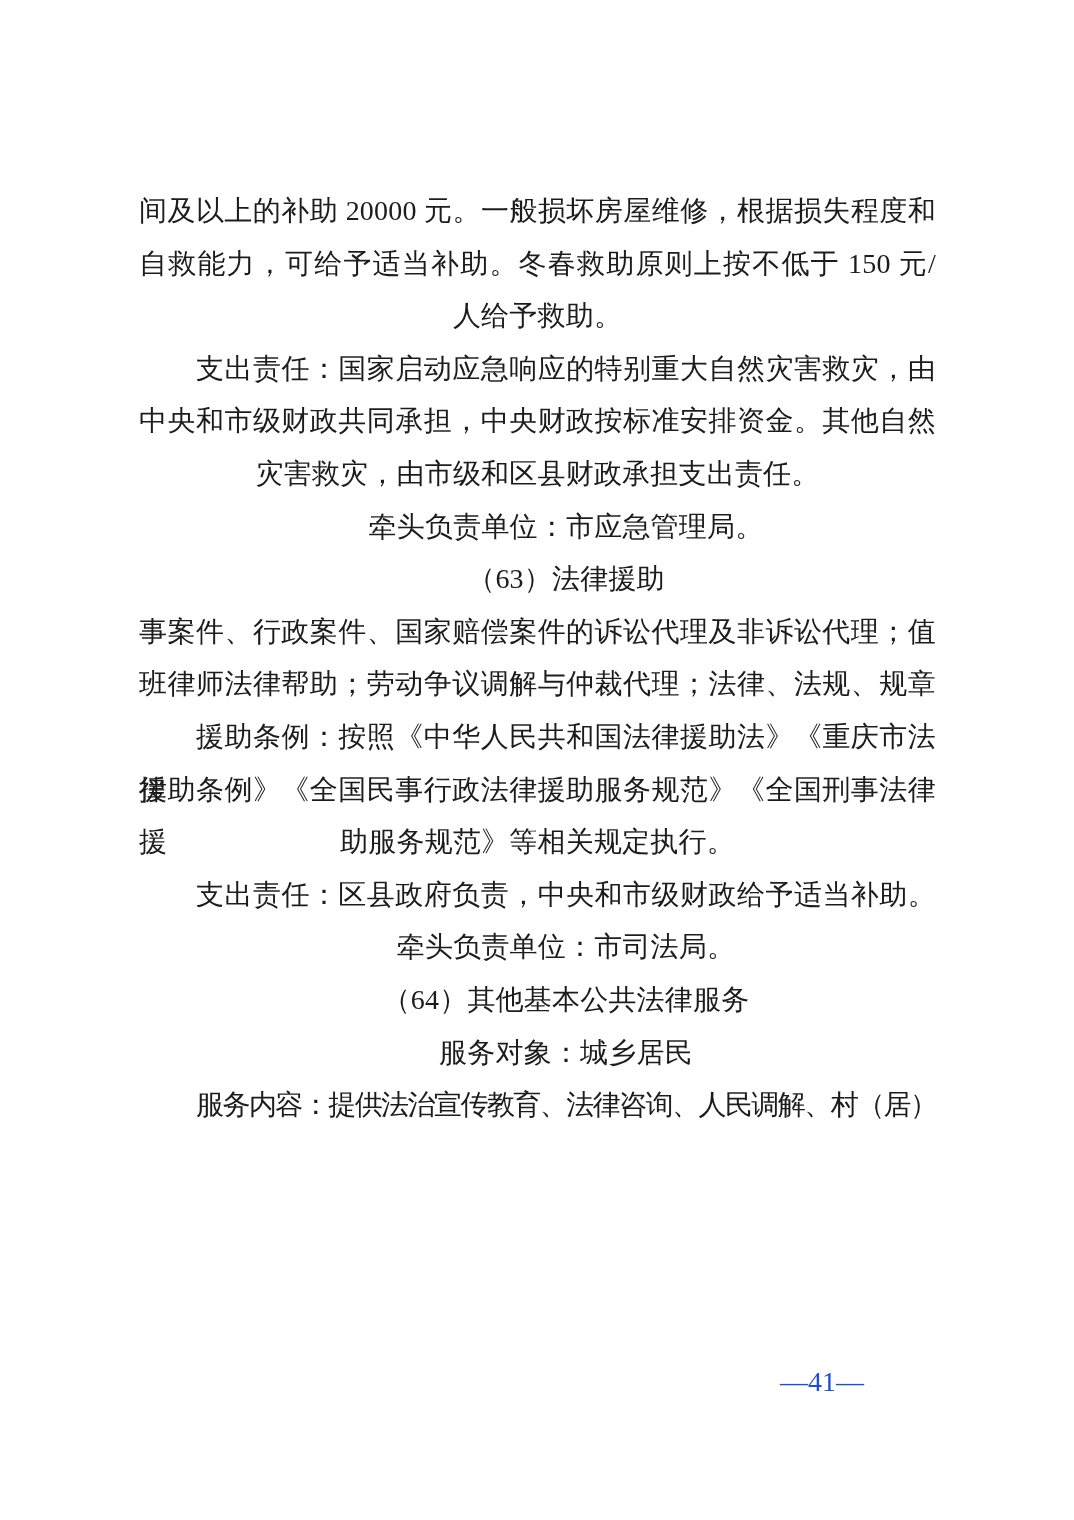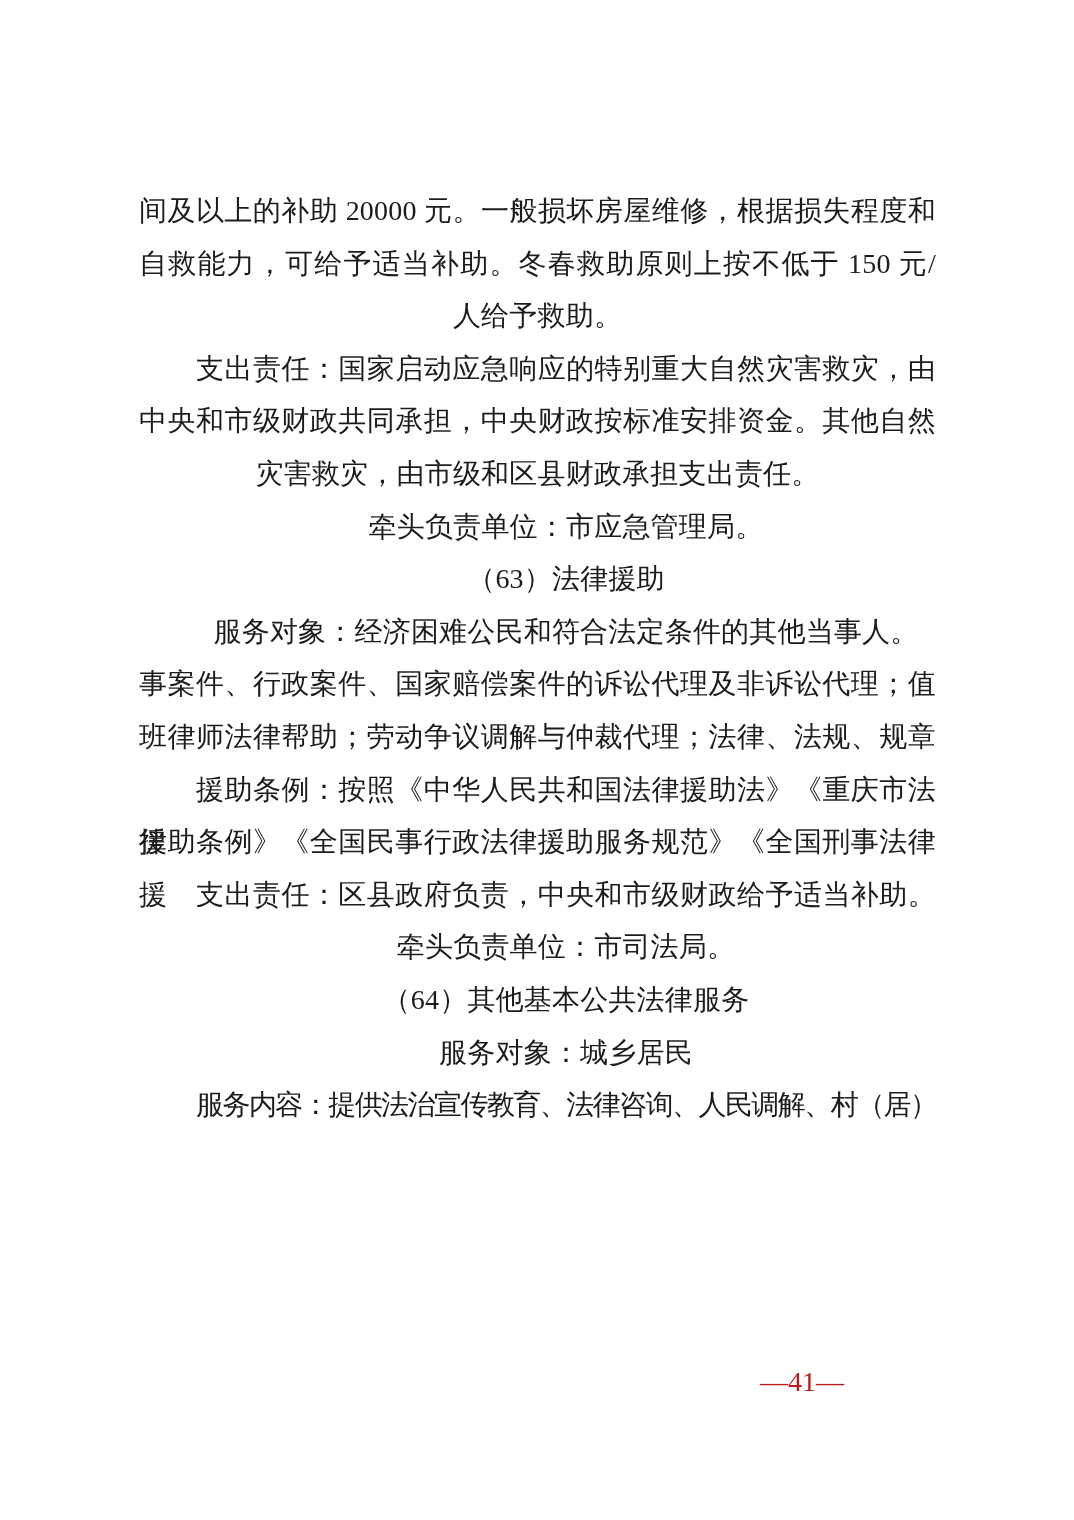--- a/index.html
+++ b/index.html
@@ -8,20 +8,21 @@
     background: #ffffff;
   }
   .page {
     position: relative;
     width: 978px;
     height: 1520px;
     background: #ffffff;
     font-family: "Liberation Serif", "DejaVu Serif", serif;
     color: #1c1c1c;
     overflow: hidden;
+    padding-left: 20px;
   }
   .text-block {
     position: absolute;
     left: 139px;
     top: 185px;
     width: 797px;
     font-size: 28px;
     line-height: 52.6px;
     letter-spacing: 0.2px;
   }
@@ -42,41 +43,41 @@
   .line.tight {
     letter-spacing: -2px;
   }
   .page-number {
     position: absolute;
     top: 1362px;
     right: 134px;
     font-size: 28px;
     line-height: 40px;
     letter-spacing: 0;
-    color: #b91c1c;
+    color: #1d4ed8;
   }
 </style>
 </head>
 <body>
 
 <div class="page">
   <div class="text-block" id="lines-container">
       <div class="line justify">间及以上的补助 20000 元。一般损坏房屋维修，根据损失程度和</div>
       <div class="line justify">自救能力，可给予适当补助。冬春救助原则上按不低于 150 元/</div>
       <div class="line">人给予救助。</div>
       <div class="line indent justify">支出责任：国家启动应急响应的特别重大自然灾害救灾，由</div>
       <div class="line justify">中央和市级财政共同承担，中央财政按标准安排资金。其他自然</div>
       <div class="line">灾害救灾，由市级和区县财政承担支出责任。</div>
       <div class="line indent">牵头负责单位：市应急管理局。</div>
       <div class="line indent">（63）法律援助</div>
-      <div class="line indent">服务对象：经济困难公民和符合法定条件的其他当事人。</div>
       <div class="line justify">事案件、行政案件、国家赔偿案件的诉讼代理及非诉讼代理；值</div>
       <div class="line justify">班律师法律帮助；劳动争议调解与仲裁代理；法律、法规、规章</div>
       <div class="line indent justify">援助条例：按照《中华人民共和国法律援助法》《重庆市法律</div>
       <div class="line justify">援助条例》《全国民事行政法律援助服务规范》《全国刑事法律援</div>
+      <div class="line">助服务规范》等相关规定执行。</div>
       <div class="line indent justify">支出责任：区县政府负责，中央和市级财政给予适当补助。</div>
       <div class="line indent">牵头负责单位：市司法局。</div>
       <div class="line indent">（64）其他基本公共法律服务</div>
       <div class="line indent">服务对象：城乡居民</div>
       <div class="line indent justify tight">服务内容：提供法治宣传教育、法律咨询、人民调解、村（居）</div>
     </div>
   <div class="page-number">—41—</div>
 </div>
 
 </body></html>

